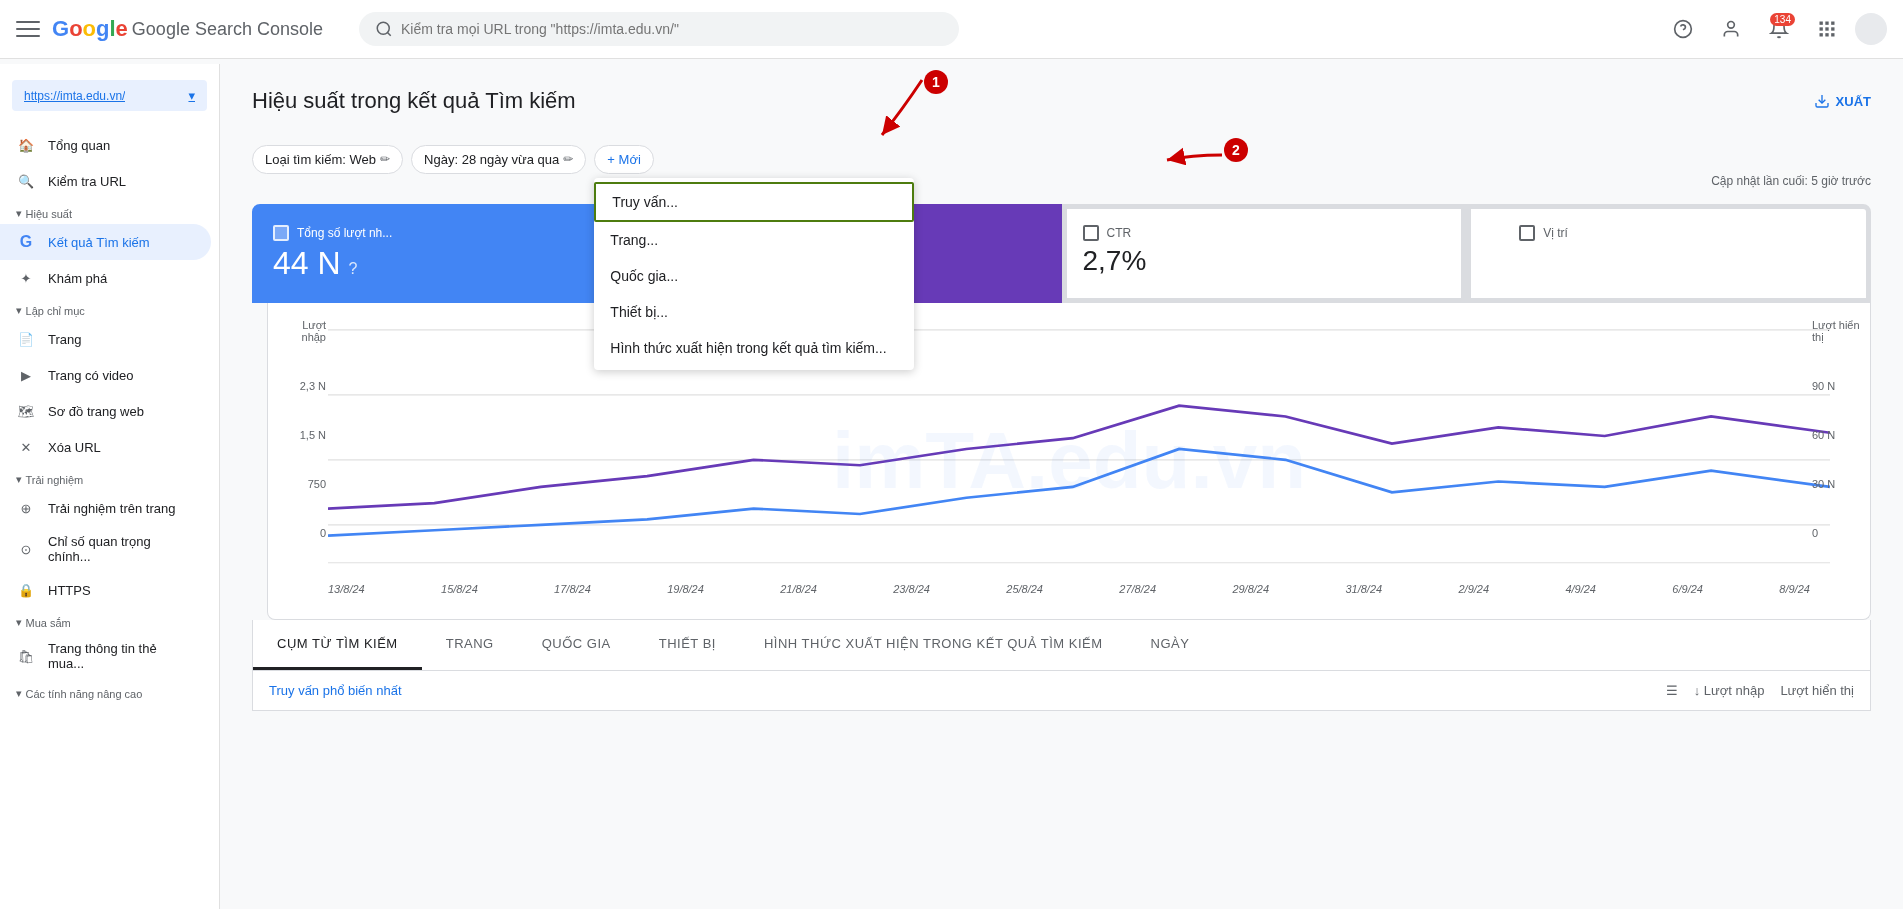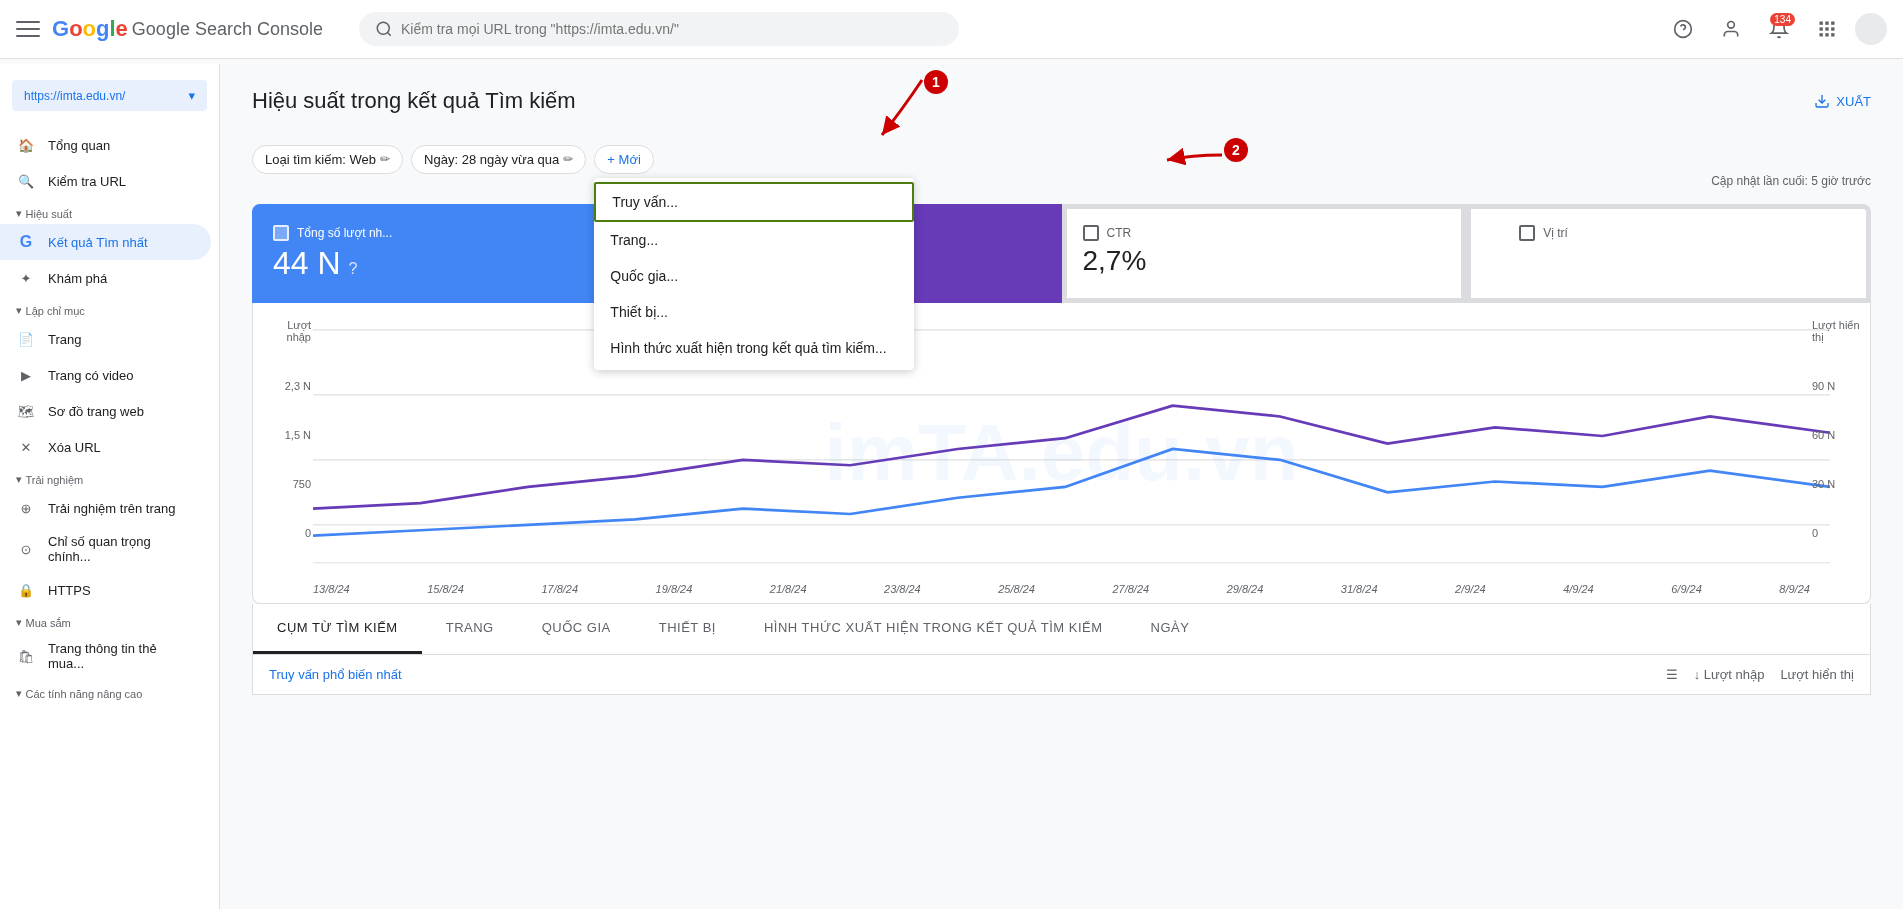--- a/index.html
+++ b/index.html
@@ -25,32 +25,32 @@
     .header-icons { display: flex; align-items: center; gap: 8px; margin-left: auto; }
     .header-icon-btn { width: 40px; height: 40px; border-radius: 50%; display: flex; align-items: center; justify-content: center; cursor: pointer; position: relative; }
     .notification-badge { position: absolute; top: 4px; right: 4px; background: #ea4335; color: #fff; border-radius: 10px; font-size: 10px; padding: 1px 4px; min-width: 16px; text-align: center; }
     .avatar { width: 32px; height: 32px; border-radius: 50%; background: #e8eaed; }
 
     
     .layout { display: flex; margin-top: 64px; height: calc(100vh - 64px); }
 
     
     .sidebar { width: 220px; background: #fff; border-right: 1px solid #e0e0e0; overflow-y: auto; flex-shrink: 0; padding: 8px 0; }
-    .sidebar-site-select { margin: 8px 12px 16px; background: #e8f0fe; border-radius: 4px; padding: 8px 12px; font-size: 13px; color: #1a73e8; cursor: pointer; display: flex; align-items: center; justify-content: space-between; }
+    .sidebar-site-select { margin: 8px 12px 16px; background: #e8f0fe; border-radius: 4px; padding: 8px 12px; font-size: 13px; color: #1a73e8; cursor: pointer; display: flex; align-items: center; justify-content: space-between; text-decoration: underline; }
     .sidebar-section-label { font-size: 11px; color: #5f6368; padding: 8px 16px 4px; font-weight: 500; display: flex; align-items: center; gap: 4px; cursor: pointer; }
     .sidebar-item { display: flex; align-items: center; gap: 12px; padding: 8px 16px; cursor: pointer; border-radius: 0 24px 24px 0; margin-right: 8px; font-size: 13px; color: #202124; }
     .sidebar-item.active { background: #e8f0fe; color: #1a73e8; font-weight: 500; }
     .sidebar-item-icon { width: 20px; height: 20px; display: flex; align-items: center; justify-content: center; color: #5f6368; flex-shrink: 0; }
     .sidebar-item.active .sidebar-item-icon { color: #1a73e8; }
 
     
     .main { flex: 1; overflow-y: auto; padding: 24px 32px; background: #f8f9fa; }
     .main-header { display: flex; align-items: center; justify-content: space-between; margin-bottom: 16px; }
     .main-title { font-size: 22px; font-weight: 400; color: #202124; }
-    .export-btn { display: flex; align-items: center; gap: 6px; color: #1a73e8; font-size: 13px; cursor: pointer; font-weight: 400; }
+    .export-btn { display: flex; align-items: center; gap: 6px; color: #1a73e8; font-size: 13px; cursor: pointer; font-weight: 700; }
 
     
     .filter-bar { display: flex; align-items: center; gap: 8px; margin-bottom: 16px; flex-wrap: wrap; }
     .filter-chip { display: flex; align-items: center; gap: 4px; border: 1px solid #dadce0; border-radius: 16px; padding: 6px 12px; font-size: 13px; cursor: pointer; background: #fff; color: #202124; }
     .filter-chip .edit-icon { color: #5f6368; font-size: 12px; }
     .new-btn { display: flex; align-items: center; gap: 4px; border: 1px solid #dadce0; border-radius: 16px; padding: 6px 12px; font-size: 13px; cursor: pointer; background: #fff; color: #1a73e8; font-weight: 500; }
     .update-info { margin-left: auto; font-size: 12px; color: #5f6368; margin-top: 44px; }
 
     
     .dropdown-container { position: relative; }
@@ -68,21 +68,21 @@
     .metric-card:first-child { border-radius: 8px 0 0 0; }
     .metric-card.blue { background: #4285f4; color: #fff; border-color: #4285f4; }
     .metric-card.purple { background: #673ab7; color: #fff; border-color: #673ab7; }
     .metric-label { font-size: 12px; display: flex; align-items: center; gap: 4px; margin-bottom: 4px; }
     .metric-checkbox { width: 16px; height: 16px; border-radius: 2px; border: 2px solid rgba(255,255,255,0.8); display: inline-block; background: transparent; margin-right: 4px; flex-shrink: 0; }
     .metric-checkbox.checked { background: rgba(255,255,255,0.3); }
     .metric-value { font-size: 32px; font-weight: 400; }
     .metric-help { color: rgba(255,255,255,0.8); font-size: 16px; margin-left: 4px; cursor: pointer; }
 
     
-    .chart-container { background: #fff; border: 1px solid #dadce0; border-top: none; border-radius: 0 0 8px 8px; padding: 16px 0 8px; position: relative; overflow: hidden; }
+    .chart-container { background: #fff; border: 1px solid #dadce0; border-top: none; border-radius: 0 0 8px 8px; padding: 16px 0 24px; position: relative; overflow: hidden; margin-left: 15px; }
     .chart-svg { width: 100%; height: 260px; }
     .chart-watermark { position: absolute; top: 50%; left: 50%; transform: translate(-50%, -50%); opacity: 0.06; font-size: 80px; font-weight: 700; color: #4285f4; pointer-events: none; text-align: center; white-space: nowrap; }
 
     
     .tabs-row { display: flex; background: #fff; border: 1px solid #dadce0; border-top: none; border-bottom: none; }
     .tab { padding: 16px 24px; font-size: 13px; font-weight: 500; cursor: pointer; color: #5f6368; border-bottom: 3px solid transparent; text-transform: uppercase; letter-spacing: 0.5px; }
     .tab.active { color: #202124; border-bottom-color: #202124; }
 
     
     .bottom-bar { display: flex; align-items: center; justify-content: space-between; background: #fff; border: 1px solid #dadce0; padding: 12px 16px; }
@@ -168,21 +168,21 @@
       <span class="sidebar-item-icon">🔍</span>
       <span>Kiểm tra URL</span>
     </div>
 
     <div class="sidebar-section-label">
       <span>▾</span>
       <span>Hiệu suất</span>
     </div>
     <div class="sidebar-item active">
       <span class="sidebar-item-icon" style="color:#4285f4;font-weight:bold;font-size:16px;">G</span>
-      <span>Kết quả Tìm nhất</span>
+      <span>Kết quả Tìm kiếm</span>
     </div>
     <div class="sidebar-item">
       <span class="sidebar-item-icon">✦</span>
       <span>Khám phá</span>
     </div>
 
     <div class="sidebar-section-label">
       <span>▾</span>
       <span>Lập chỉ mục</span>
     </div>

